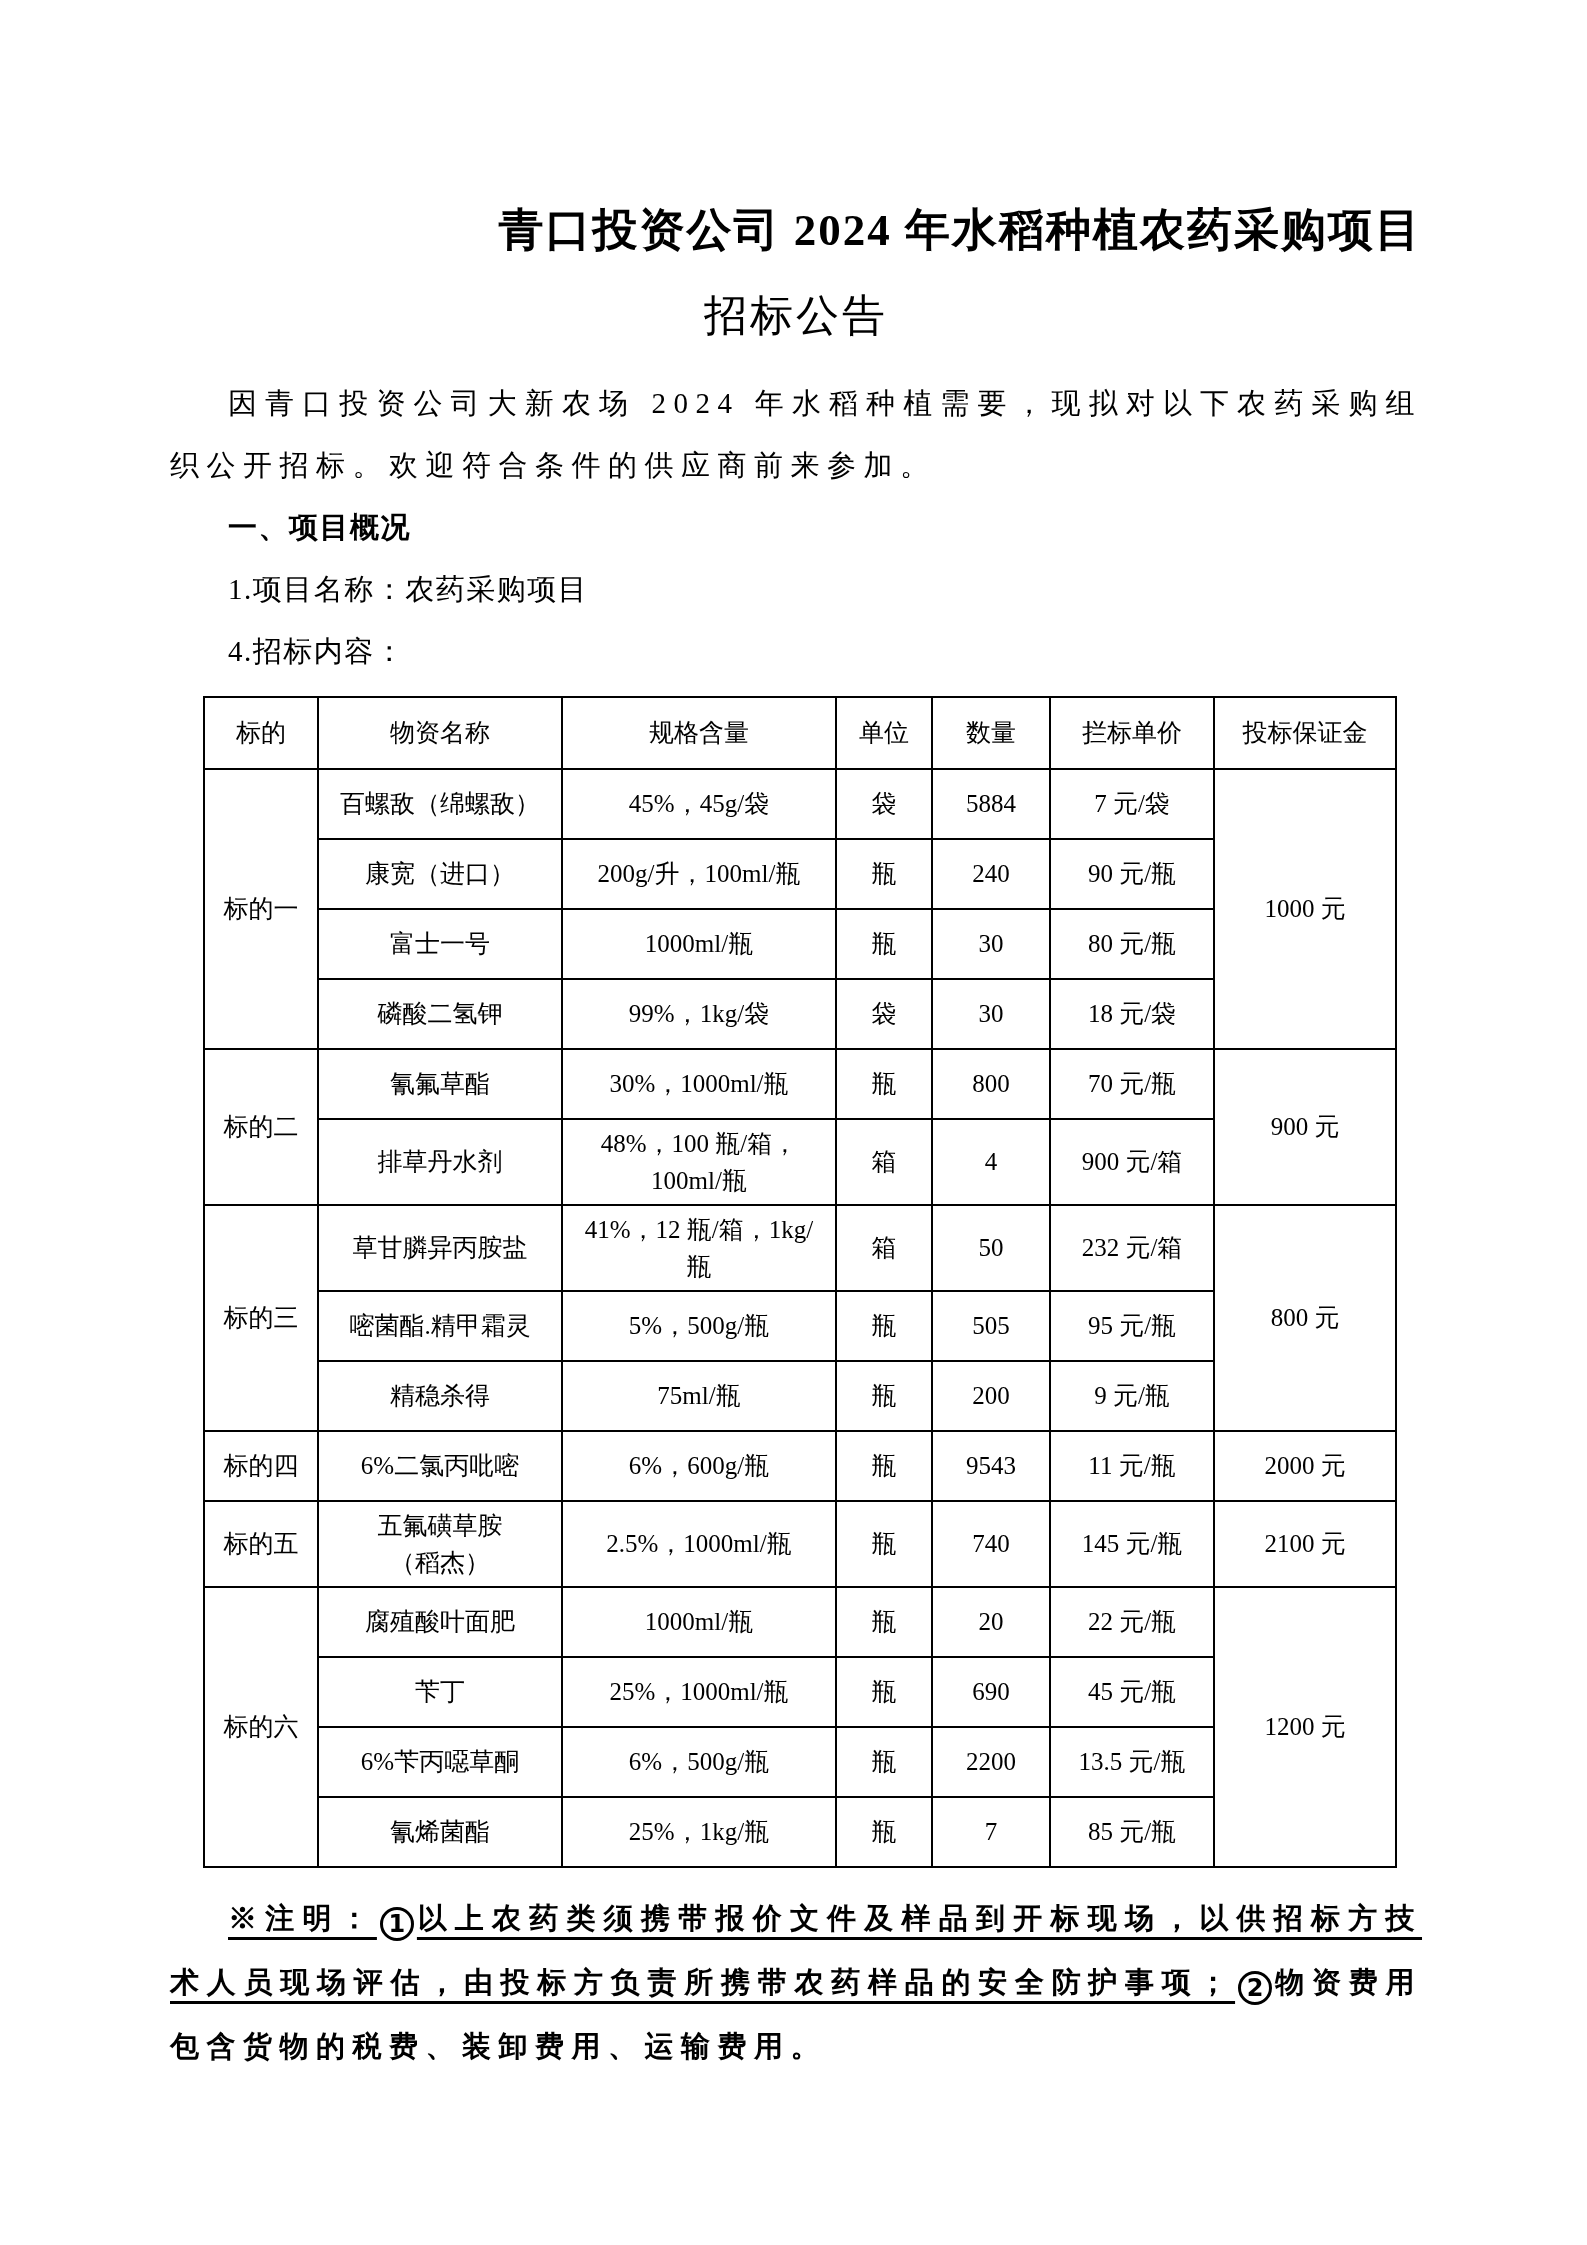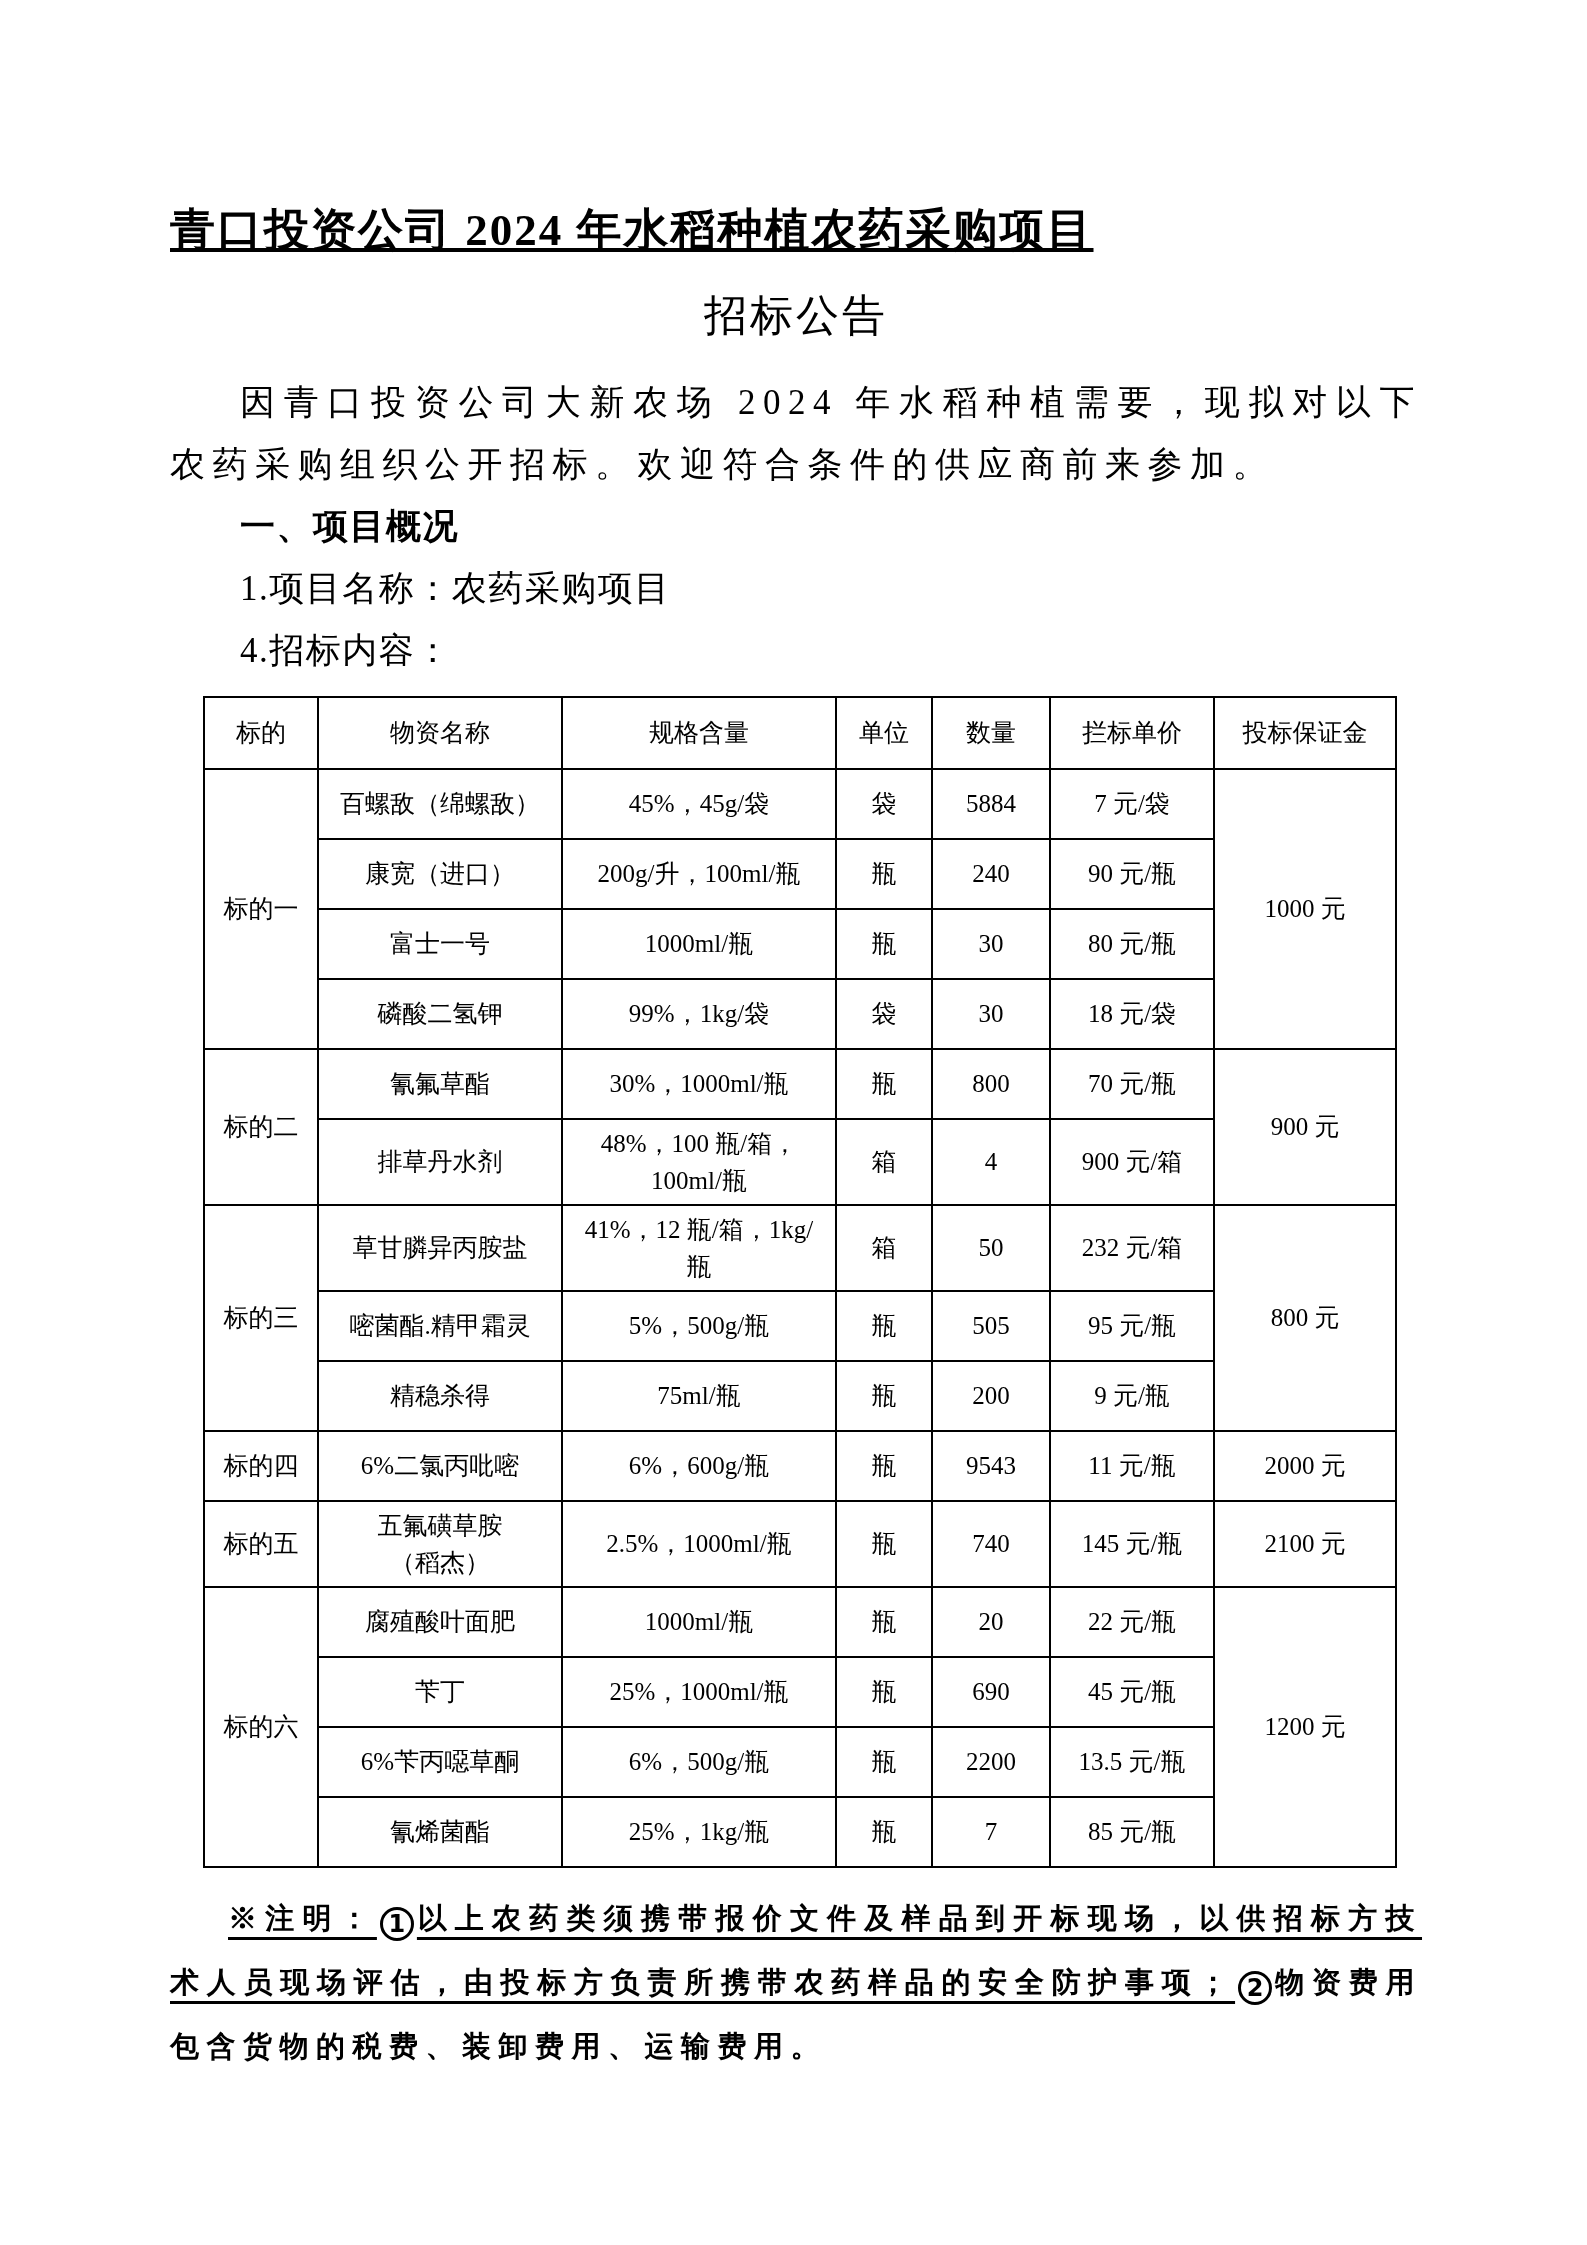--- a/index.html
+++ b/index.html
@@ -8,36 +8,35 @@
   body { font-family: "Liberation Serif", "DejaVu Serif", serif; color: #000; }
   .page {
     position: relative;
     width: 1587px;
     height: 2245px;
     background: #ffffff;
     padding: 198px 165px 0 170px;
     overflow: hidden;
   }
   .doc-title {
-    text-align: left;
+    text-align: right;
     font-size: 45px;
     font-weight: bold;
     line-height: 64px;
     letter-spacing: 2px;
-    text-decoration: underline;
   }
   .doc-subtitle {
     text-align: center;
     font-size: 43px;
     font-weight: normal;
     line-height: 60px;
     margin-top: 24px;
     letter-spacing: 3px;
   }
-  .bodytext { font-size: 35px; line-height: 62px; }
+  .bodytext { font-size: 29px; line-height: 62px; }
   .intro {
     margin-top: 26px;
     text-indent: 2em;
     text-align: justify;
     letter-spacing: 7.5px;
   }
   .sec-heading {
     font-weight: bold;
     text-indent: 2em;
     letter-spacing: 1.5px;

